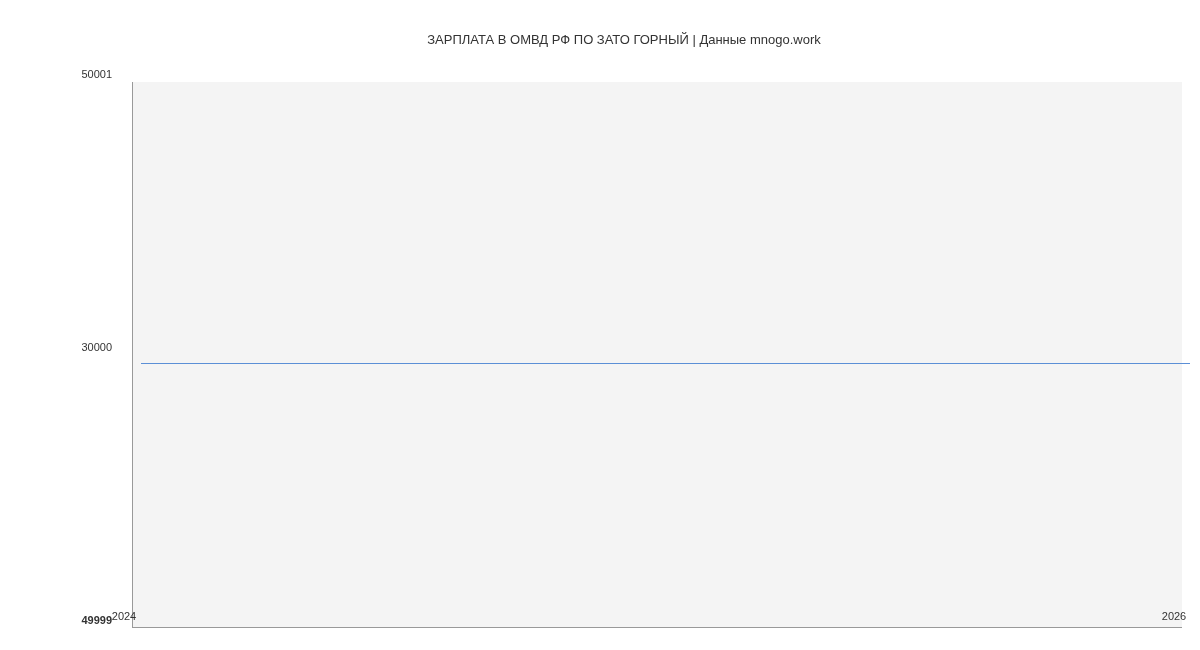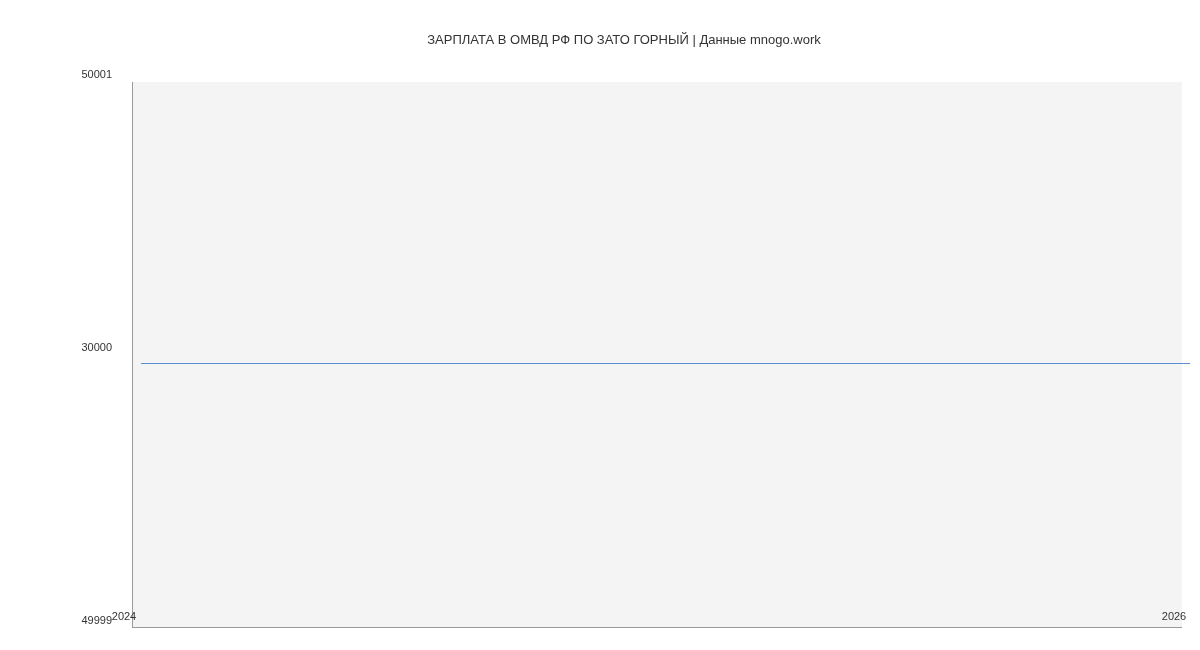--- a/index.html
+++ b/index.html
@@ -71,16 +71,16 @@
 <div class="chart-title">ЗАРПЛАТА В ОМВД РФ ПО ЗАТО ГОРНЫЙ | Данные mnogo.work</div>
 
 <div class="chart-container">
   <div class="plot-area">
     <div class="data-line" style="top: 50%;"></div>
   </div>
 </div>
 
 <div class="y-tick-label" style="top: 50px;">50001</div>
 <div class="y-tick-label" style="top: 323px;">30000</div>
-<div class="y-tick-label" style="top: 596px;">49999</div>
+<div class="y-tick-label" style="top: 596px; font-weight: bold;">49999</div>
 
 <div class="x-tick-label" style="left: 100px;">2024</div>
 <div class="x-tick-label" style="left: 1150px;">2026</div>
 
 </body></html>

